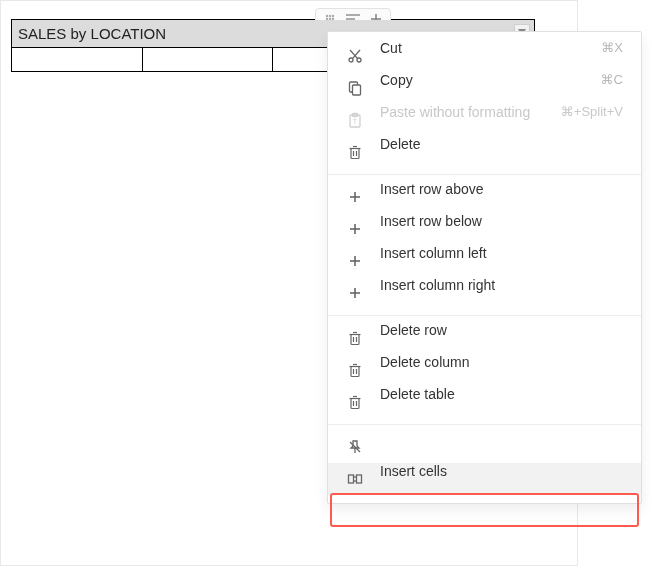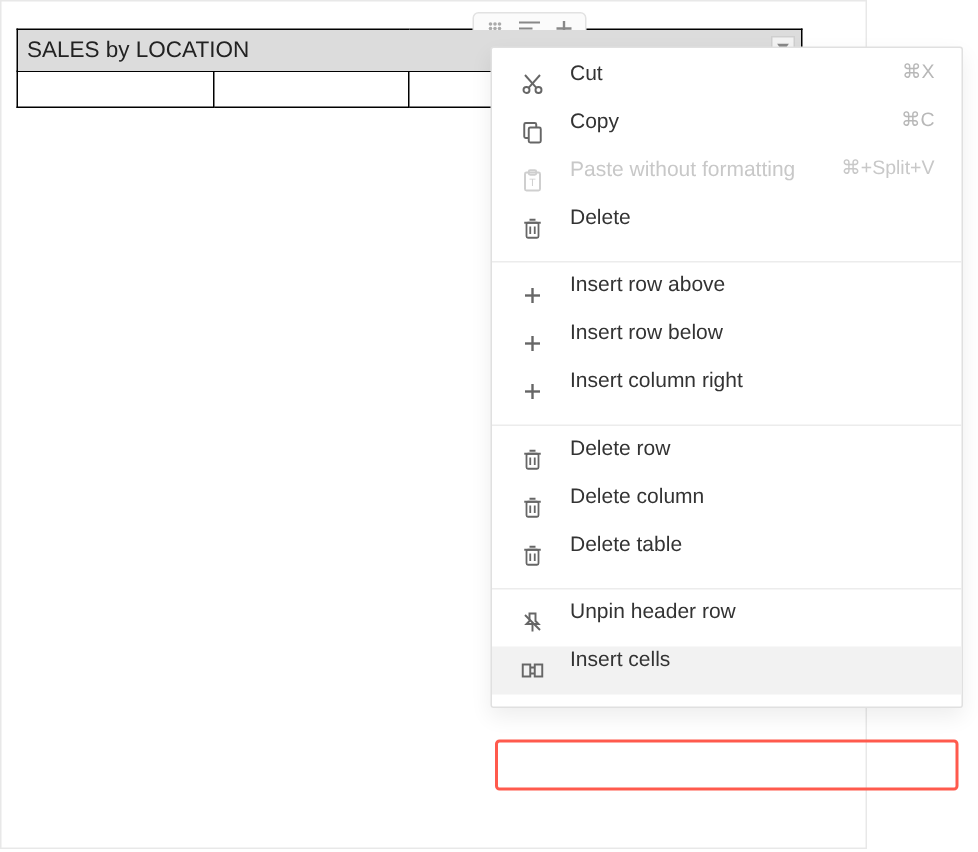--- a/index.html
+++ b/index.html
@@ -249,20 +249,31 @@
       </div>
       <div class="ctx-item">
         <span class="ico">
           <svg width="14" height="14" viewBox="0 0 14 14">
             <g stroke="#666" stroke-width="1.6">
               <line x1="7" y1="2" x2="7" y2="12"></line>
               <line x1="2" y1="7" x2="12" y2="7"></line>
             </g>
           </svg>
         </span>
+        <span class="lbl">Insert column left</span>
+      </div>
+      <div class="ctx-item">
+        <span class="ico">
+          <svg width="14" height="14" viewBox="0 0 14 14">
+            <g stroke="#666" stroke-width="1.6">
+              <line x1="7" y1="2" x2="7" y2="12"></line>
+              <line x1="2" y1="7" x2="12" y2="7"></line>
+            </g>
+          </svg>
+        </span>
         <span class="lbl">Insert column right</span>
       </div>
       <div class="ctx-sep"></div>
       <div class="ctx-item">
         <span class="ico">
           <svg width="16" height="16" viewBox="0 0 16 16">
             <g fill="none" stroke="#666" stroke-width="1.2">
               <rect x="4" y="4.5" width="8" height="10" rx="1"></rect>
               <line x1="2.5" y1="4.5" x2="13.5" y2="4.5"></line>
               <line x1="6" y1="2.5" x2="10" y2="2.5"></line>
@@ -305,21 +316,20 @@
       <div class="ctx-item">
         <span class="ico">
           <svg width="16" height="16" viewBox="0 0 16 16">
             <g fill="none" stroke="#666" stroke-width="1.3">
               <path d="M6 2 L10 2 L10 7 L12 9 L4 9 L6 7 Z"></path>
               <line x1="8" y1="9" x2="8" y2="14"></line>
               <line x1="3" y1="3" x2="13" y2="13"></line>
             </g>
           </svg>
         </span>
-        <span class="lbl">Unpin header row</span>
       </div>
       <div class="ctx-item hl">
         <span class="ico">
           <svg width="16" height="16" viewBox="0 0 16 16">
             <g fill="none" stroke="#666" stroke-width="1.3">
               <rect x="1.5" y="4" width="5" height="8"></rect>
               <rect x="9.5" y="4" width="5" height="8"></rect>
               <line x1="6.5" y1="6" x2="9.5" y2="6"></line>
               <line x1="6.5" y1="10" x2="9.5" y2="10"></line>
             </g>

